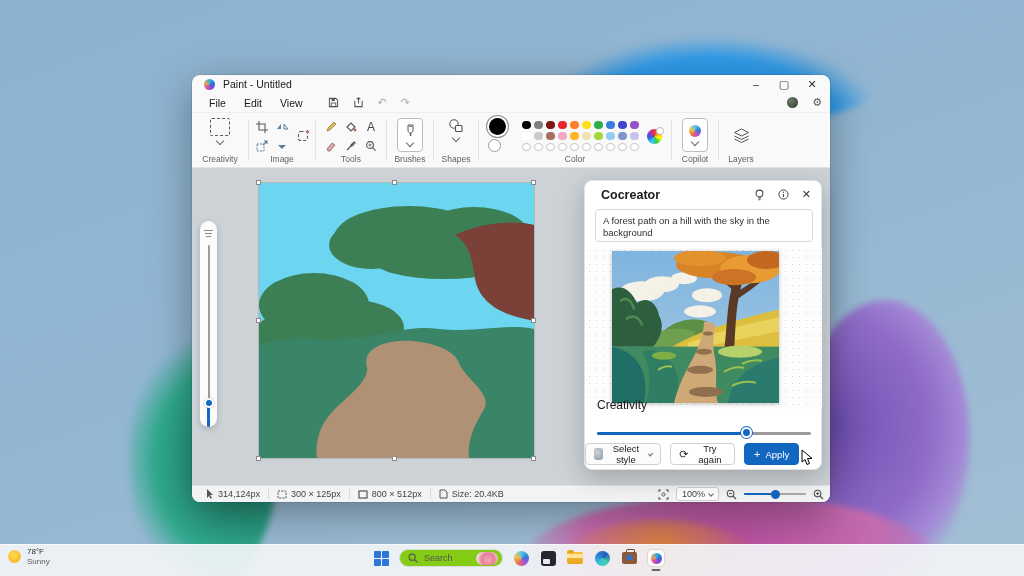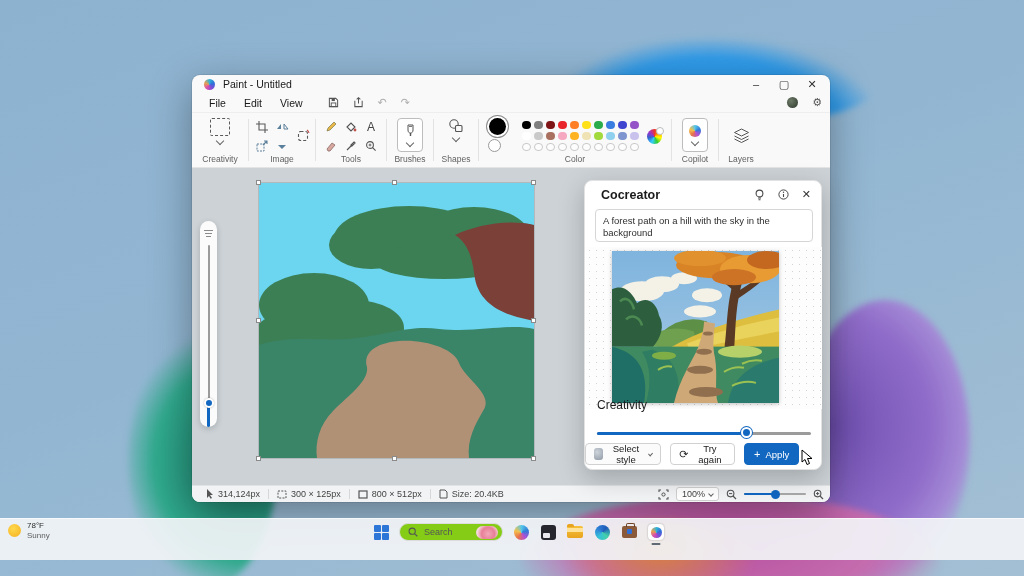--- a/index.html
+++ b/index.html
@@ -85,21 +85,21 @@
   #cc-slider { position:absolute; left:12px; top:247px; width:214px; height:10px; }
   .cc-track { position:absolute; top:4px; left:0; width:100%; height:3px; background:#9b9b9b; border-radius:2px; }
   .cc-fill { position:absolute; top:4px; left:0; height:3px; background:#1267c1; border-radius:2px; }
   .cc-thumb { position:absolute; top:-1px; width:11px; height:11px; border-radius:50%; background:#1267c1; border:2.5px solid #fff; box-shadow:0 0 0 1px #1267c1; margin-left:-6px; }
   .cc-btnrow { position:absolute; left:0; top:262px; width:214px; display:flex; gap:9px; }
   .cc-btn { height:22px; border-radius:4px; border:1px solid #d1d1d1; background:#fbfbfb; display:flex; align-items:center; justify-content:center; gap:5px; font-size:9.5px; color:#1a1a1a; padding:0 8px; }
   .style-thumb { width:12px; height:12px; border-radius:3px; background:radial-gradient(circle at 35% 35%, #cfd4da, #8e99a6); }
   .cc-apply { background:#1267c1; border-color:#1267c1; color:#fff; font-weight:400; }
 
   
-  #taskbar { position:absolute; left:0; bottom:16px; width:1024px; height:42px; background:rgba(242,244,247,.92); border-top:1px solid rgba(255,255,255,.6); z-index:8;margin-top:24px; }
+  #taskbar { position:absolute; left:0; bottom:0; width:1024px; height:32px; background:rgba(242,244,247,.92); border-top:1px solid rgba(255,255,255,.6); z-index:8;margin-top:24px; }
   #weather { position:absolute; left:8px; top:2px; display:flex; align-items:center; gap:6px; }
   .sun { width:13px; height:13px; border-radius:50%; background:radial-gradient(circle at 40% 35%, #ffd84d, #f4b01e); }
   .wtemp { font-size:8px; color:#2b2b2b; line-height:10px; }
   .wcond { font-size:8px; color:#5c5c5c; line-height:9px; }
   #tb-center { position:absolute; left:372px; top:0; height:26px; display:flex; align-items:center; gap:9px; }
   .tb-ico { width:18px; height:18px; display:flex; align-items:center; justify-content:center; position:relative; }
   .start-grid { display:grid; grid-template-columns:7px 7px; grid-auto-rows:7px; gap:1px; }
   .start-grid i { background:#2c76d8; border-radius:1px; }
   #search-pill { width:104px; height:18px; background:#84cc16; border:1px solid #dcdcdc; border-radius:10px; display:flex; align-items:center; gap:6px; padding:0 4px 0 8px; }
   #search-pill .stext { font-size:9px; color:#555; flex:1; }

